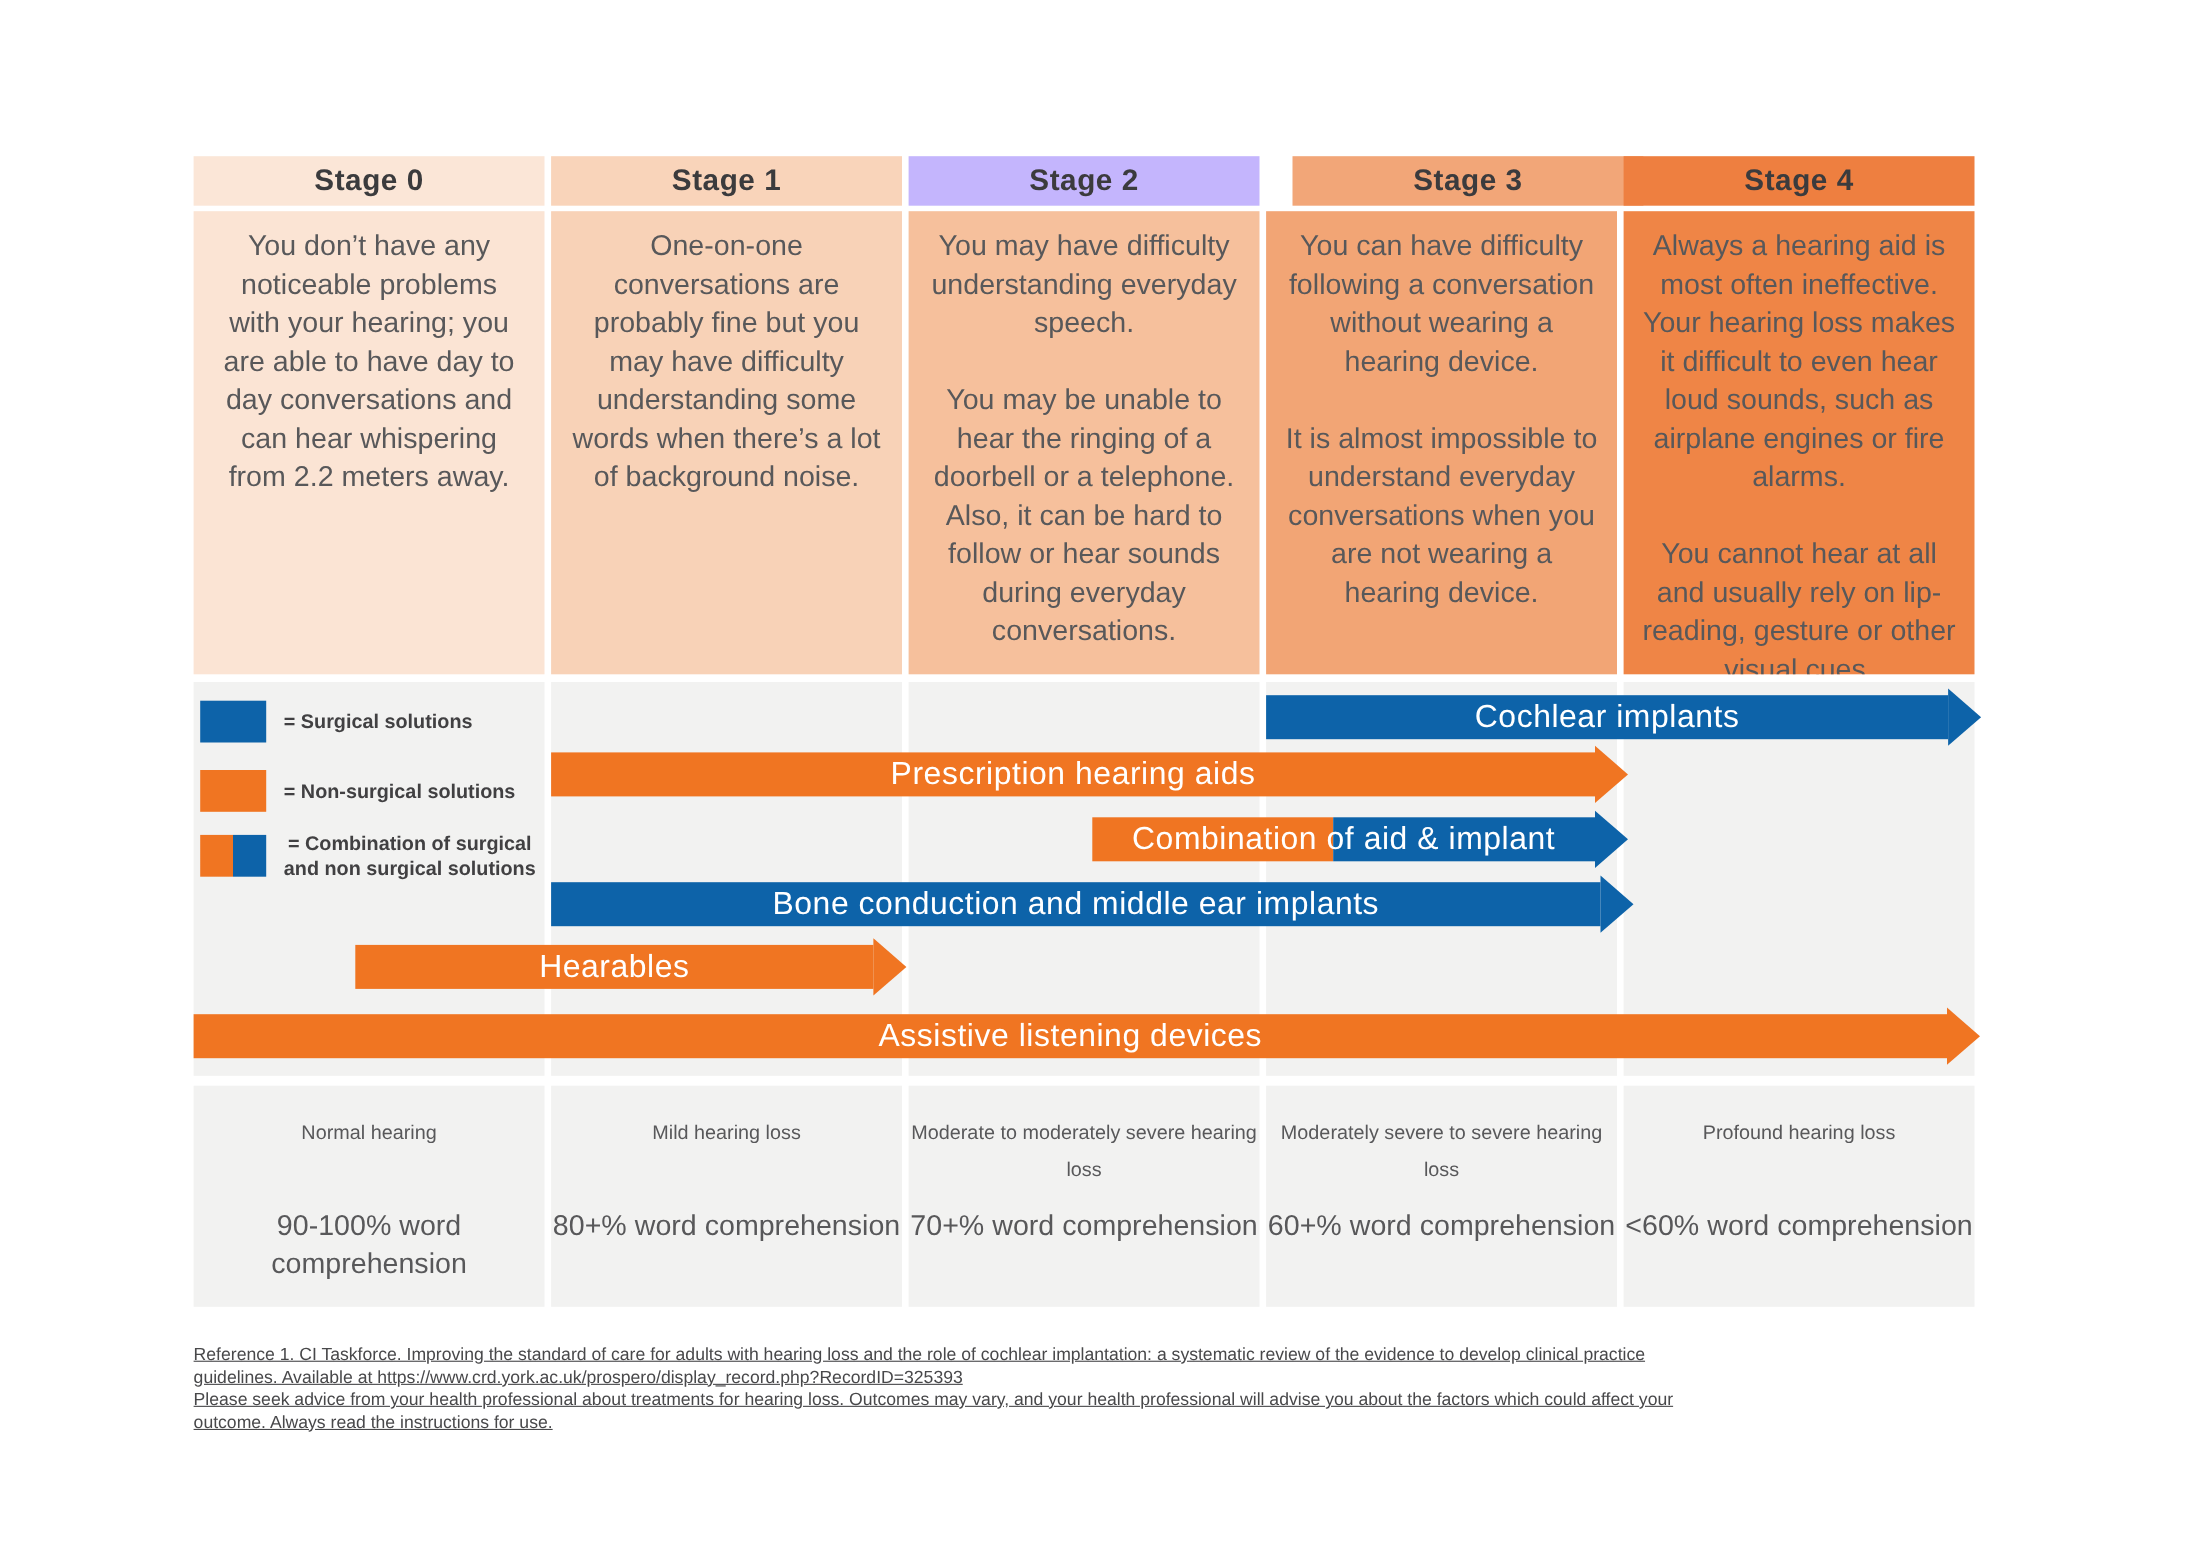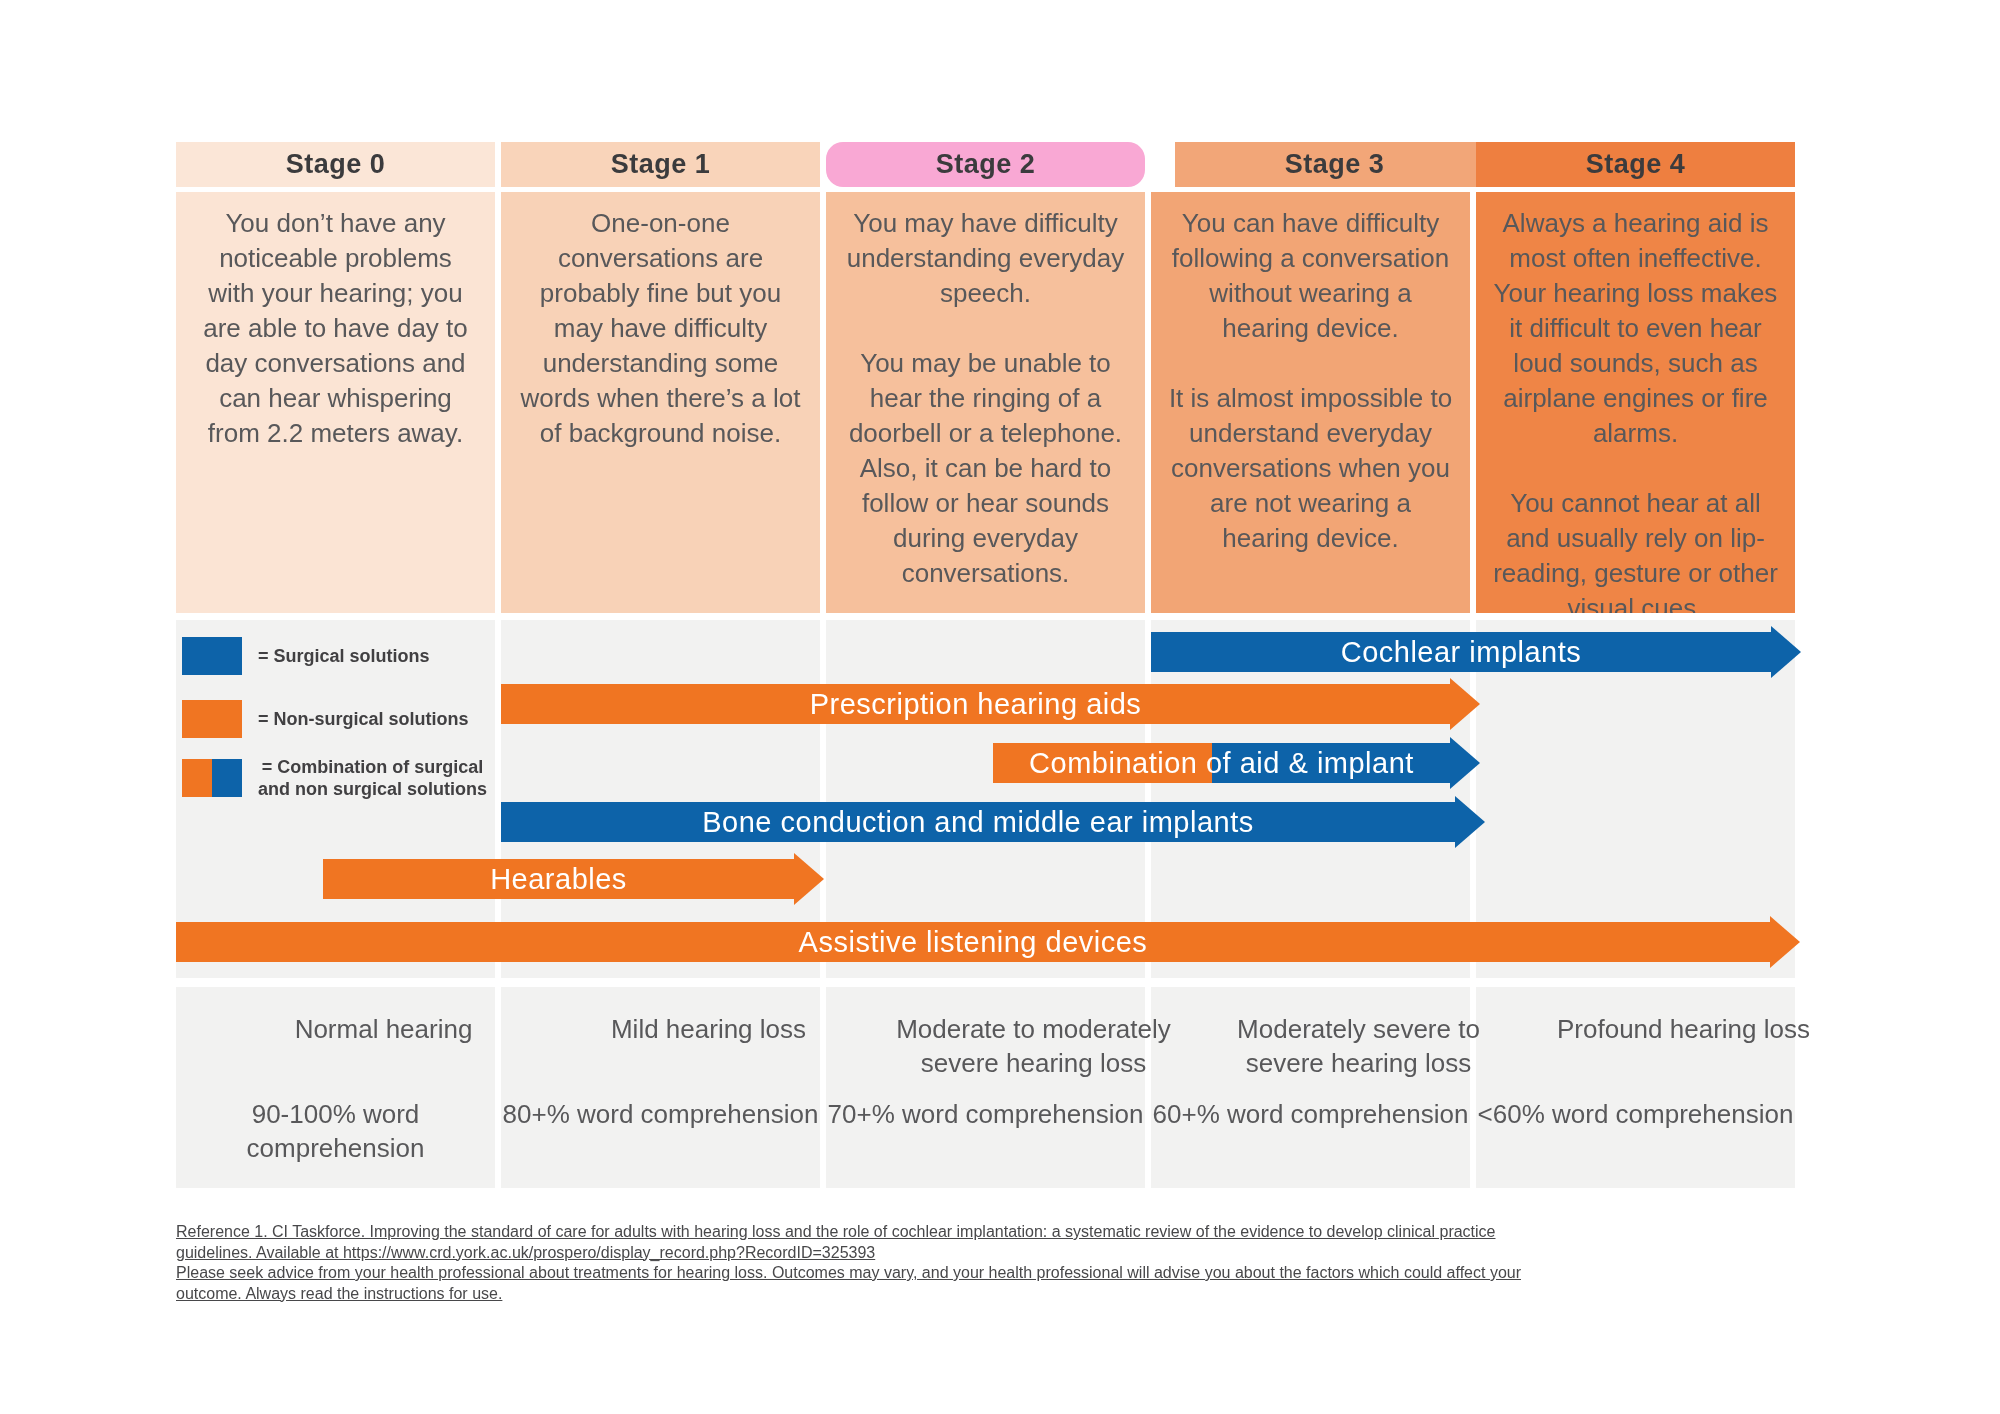--- a/index.html
+++ b/index.html
@@ -53,42 +53,42 @@
   .tip{
     position:absolute; left:100%; top:50%; transform:translateY(-50%);
     width:0; height:0; border-top:26px solid transparent; border-bottom:26px solid transparent;
   }
   .tip-blue{ border-left:30px solid var(--blue,#0D63A9); }
   .tip-orange{ border-left:30px solid var(--orange,#F07522); }
 
   
   .severity{
     position:absolute; top:1012px; text-align:center;
-    font-size:26px; line-height:34px; color:var(--body_text,#4B4B4D);padding-left:48px;
+    font-size:18px; line-height:34px; color:var(--body_text,#4B4B4D);
   }
   .comprehension{
     position:absolute; top:1097px; text-align:center;
     font-size:26px; line-height:34px; color:var(--body_text,#4B4B4D);
   }
 
   
   .footnote{ position:absolute; left:176px; top:1222px; width:1650px; }
   .footnote div{
     font-size:16px; line-height:20.5px; color:var(--footnote_text,#48484A);
     text-decoration:underline;
   }
 </style>
 </head>
 <body>
 
 <div class="page">
 
   <div class="header-cell colw c0" style="background: rgb(251, 230, 215);">Stage 0</div>
   <div class="header-cell colw c1" style="background: rgb(249, 212, 186);">Stage 1</div>
-  <div class="header-cell colw c2" style="background: #f9a8d4; border-radius: 17px;">Stage 2</div>
+  <div class="header-cell colw c2" style="background: #c4b5fd;">Stage 2</div>
   <div class="header-cell colw c3" style="background: rgb(242, 166, 120); margin-left: 24px;">Stage 3</div>
   <div class="header-cell colw c4" style="background: rgb(238, 127, 64);">Stage 4</div>
 
   <div class="body-cell colw c0" style="background: rgb(251, 228, 212);">
     <p>You don’t have any noticeable problems with your hearing; you are able to have day to day conversations and can hear whispering from 2.2 meters away.</p>
   </div>
   <div class="body-cell colw c1" style="background: rgb(248, 210, 183);">
     <p>One-on-one conversations are probably fine but you may have difficulty understanding some words when there’s a lot of background noise.</p>
   </div>
   <div class="body-cell colw c2" style="background: rgb(246, 192, 156);">

